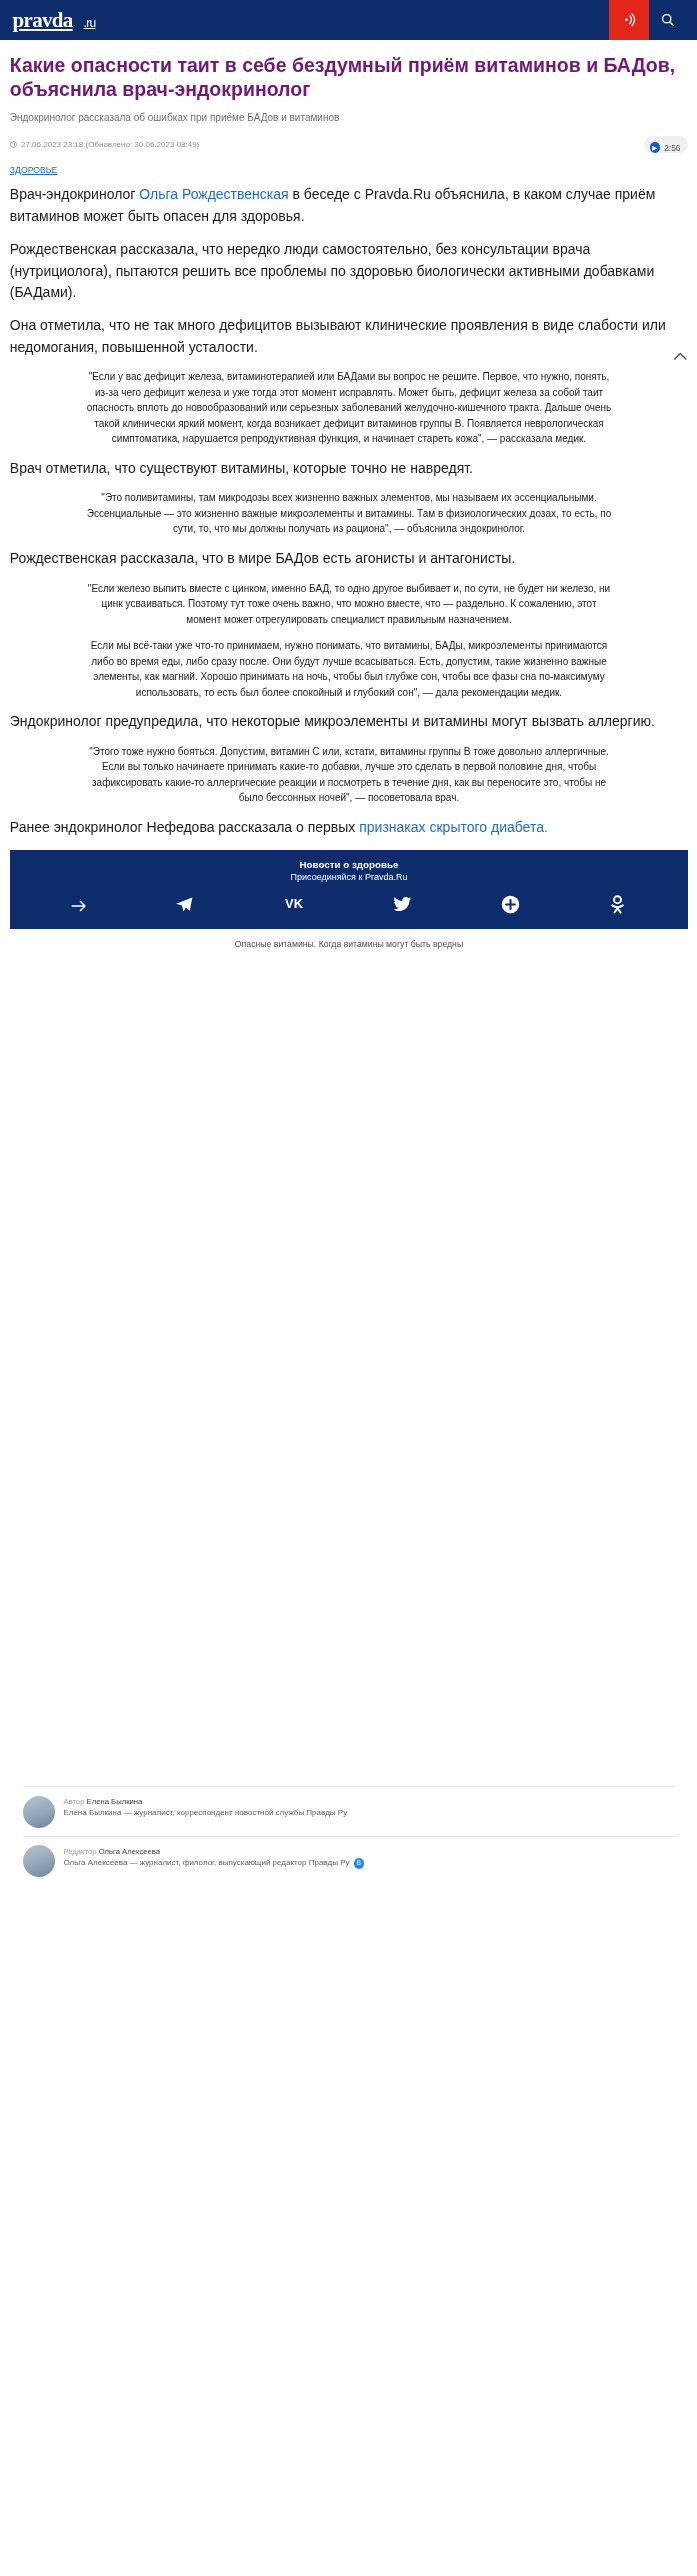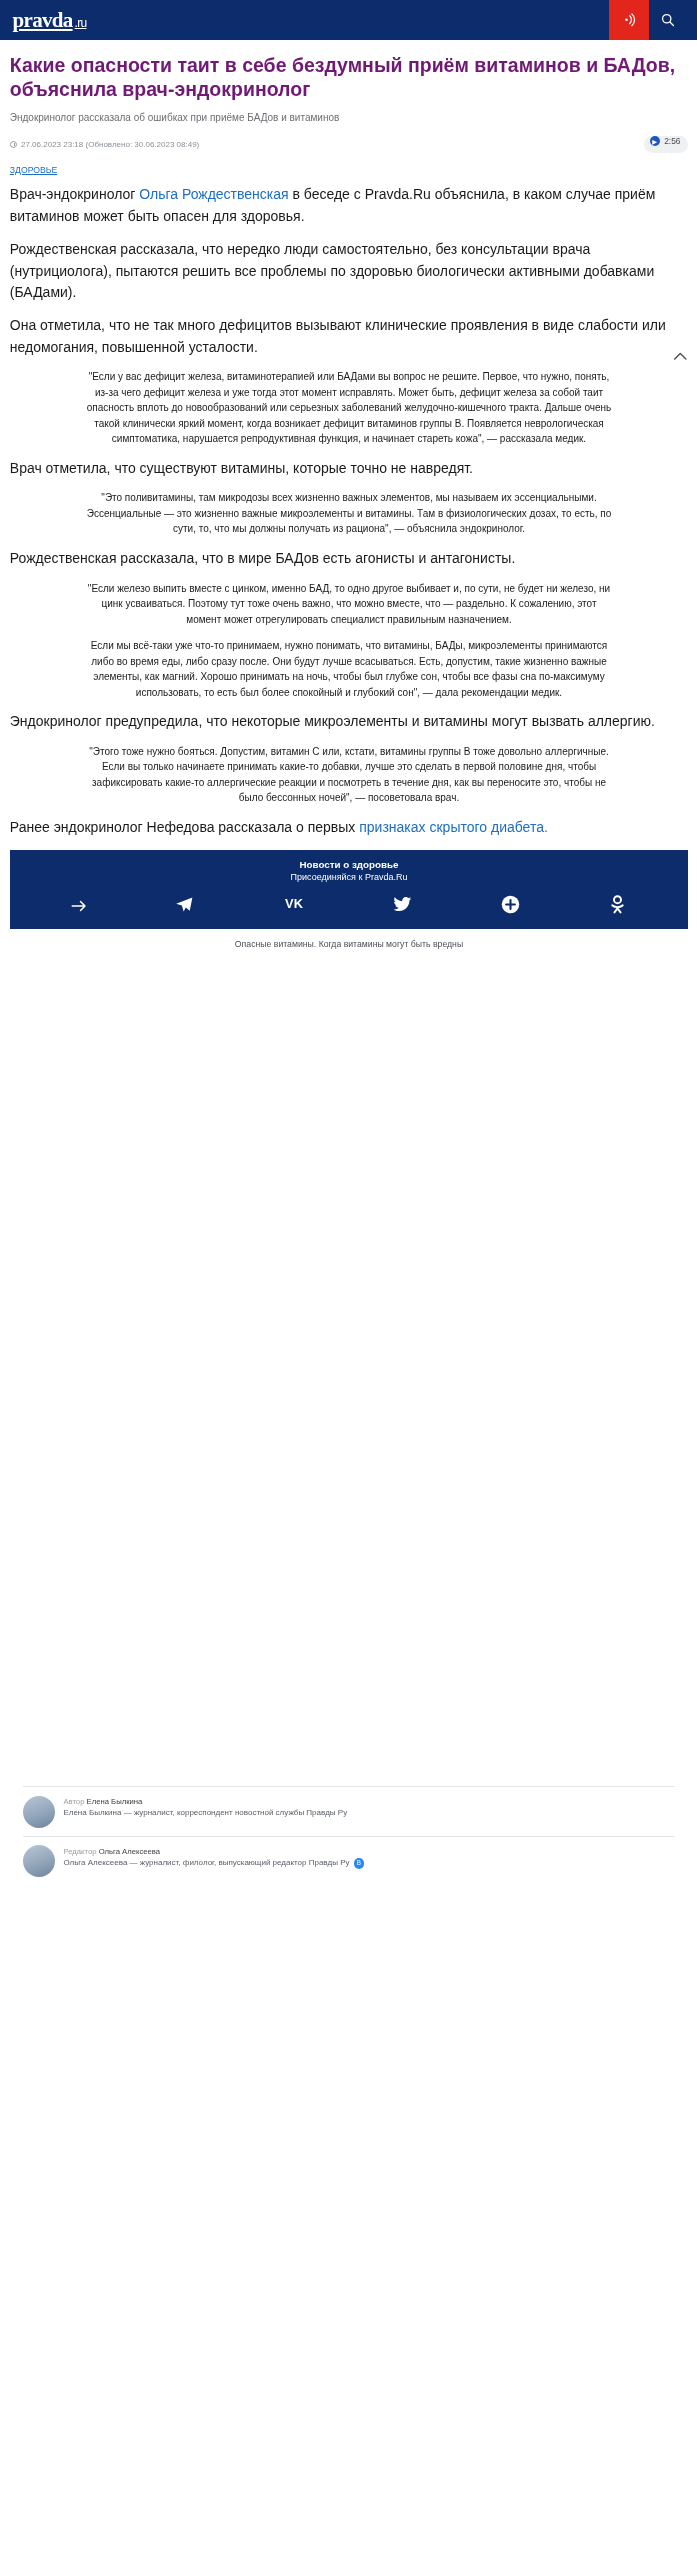--- a/index.html
+++ b/index.html
@@ -26,21 +26,21 @@
     font-weight: bold;
     font-size: 21px;
     letter-spacing: -0.7px;
     font-family: "Liberation Serif", serif;
     display: flex;
     align-items: baseline;
   }
   .logo .dotru {
     font-size: 12px;
     font-weight: normal;
-    margin-left: 2px;
+    margin-left: 11px;
     font-family: "Liberation Sans", sans-serif;
   }
   .topbar-right {
     margin-left: auto;
     display: flex;
     align-items: stretch;
     height: 40px;
   }
   .broadcast-btn {
     width: 40px;
@@ -98,21 +98,21 @@
     left: 2.8px; top: 1.4px;
     width: 0.8px; height: 2.8px;
     background: #9aa0a6;
   }
   .audio-pill {
     margin-left: auto;
     background: #eef0f2;
     border-radius: 9px;
     height: 17px;
     display: flex;
-    align-items: flex-start;
+    align-items: flex-end;
     gap: 4.2px;
     padding: 0 7.7px 0 5.6px;
     font-size: 8.4px;
     color: #4a4f55;
   }
   .spk {
     width: 10.5px; height: 10.5px;
     border-radius: 50%;
     background: #1b57c4;
     display: inline-flex;

